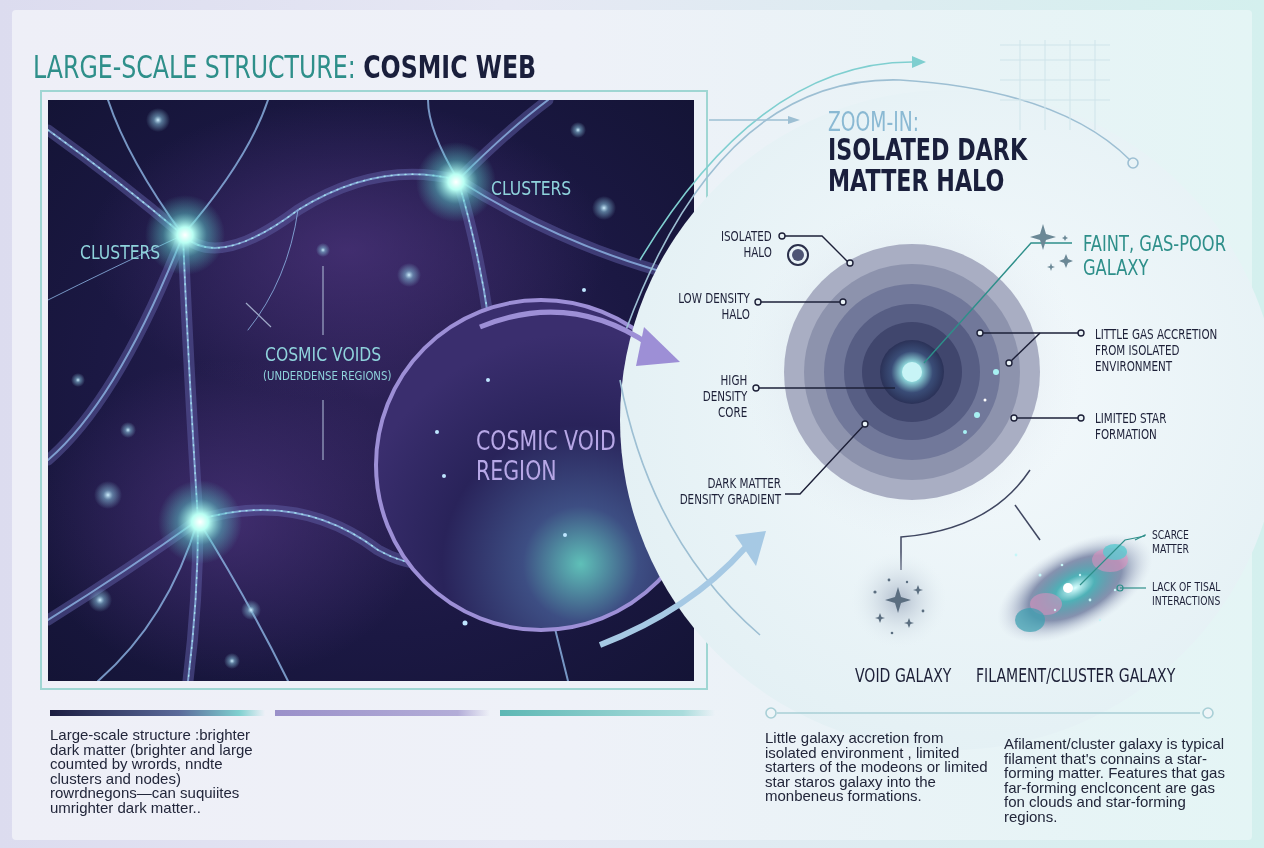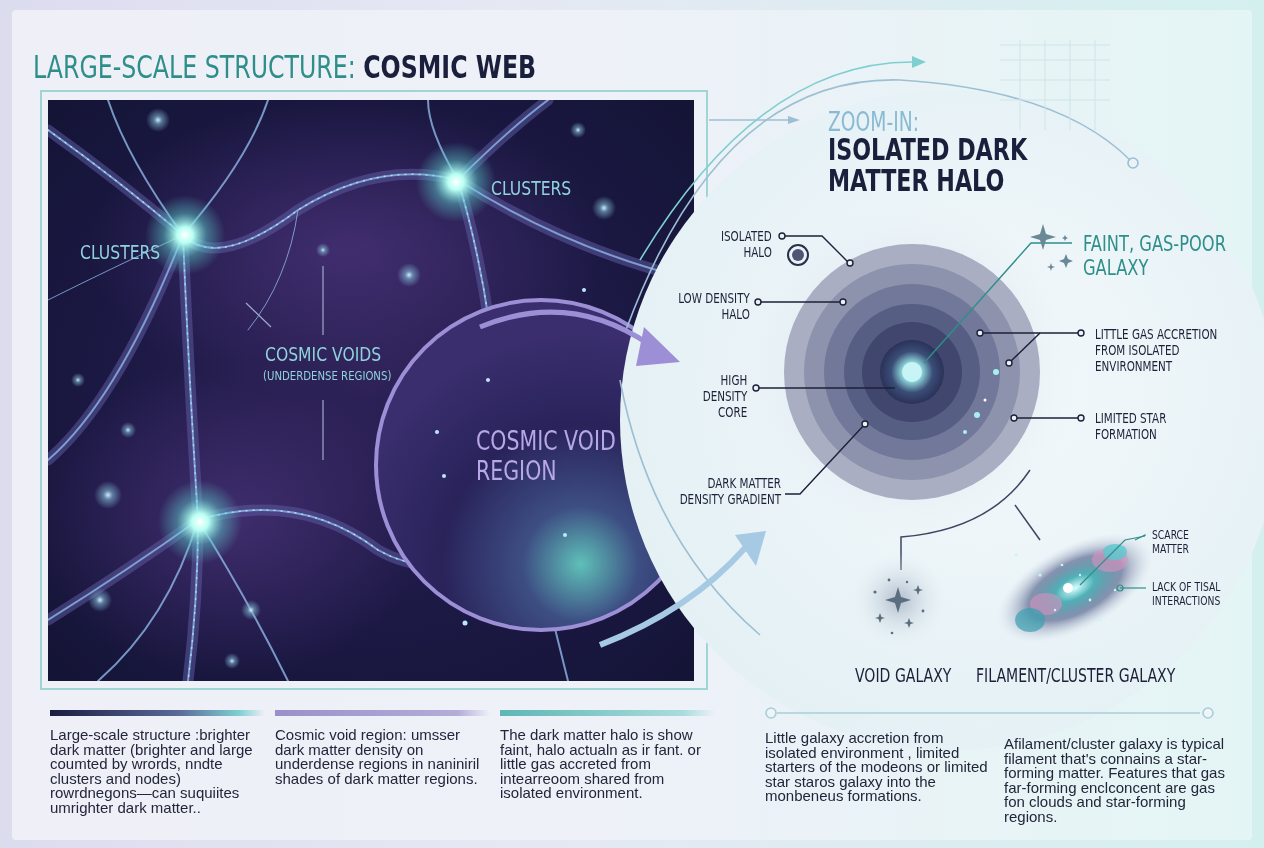--- a/index.html
+++ b/index.html
@@ -388,25 +388,23 @@
 
 <div class="gal-lbl" style="left:855px; top:664px;">VOID GALAXY</div>
 <div class="gal-lbl" style="left:976px; top:664px;">FILAMENT/CLUSTER GALAXY</div>
 
 <div class="cap" style="left:50px;">
   <div class="bar" style="background:linear-gradient(90deg,#1b1c40,#5b6a9a 60%,#7fd0d0 88%,transparent 100%);"></div>
   <p>Large-scale structure :brighter dark matter (brighter and large coumted by wrords, nndte clusters and nodes) rowrdnegons—can suquiites umrighter dark matter..</p>
 </div>
 <div class="cap" style="left:275px;">
   <div class="bar" style="background:linear-gradient(90deg,#9a90c9,#b3add8 85%,transparent 100%);"></div>
-  <p>Cosmic void region: umsser dark matter density on underdense regions in naniniril shades of dark matter regions.</p>
 </div>
 <div class="cap" style="left:500px;">
   <div class="bar" style="background:linear-gradient(90deg,#5db7b4,#a9dcdc 85%,transparent 100%);"></div>
-  <p>The dark matter halo is show faint, halo actualn as ir fant. or little gas accreted from intearreoom shared from isolated environment.</p>
 </div>
 <div class="cap" style="left:765px; width:225px;">
   <div class="bar" style="background:transparent;"></div>
   <p style="margin-top:15px;">Little galaxy accretion from isolated environment , limited starters of the modeons or limited star staros galaxy into the monbeneus formations.</p>
 </div>
 <div class="cap" style="left:1004px; width:225px;">
   <div class="bar" style="background:transparent;"></div>
   <p style="margin-top:21px;">Afilament/cluster galaxy is typical filament that's connains a star-forming matter. Features that gas far-forming enclconcent are gas fon clouds and star-forming regions.</p>
 </div>
 

